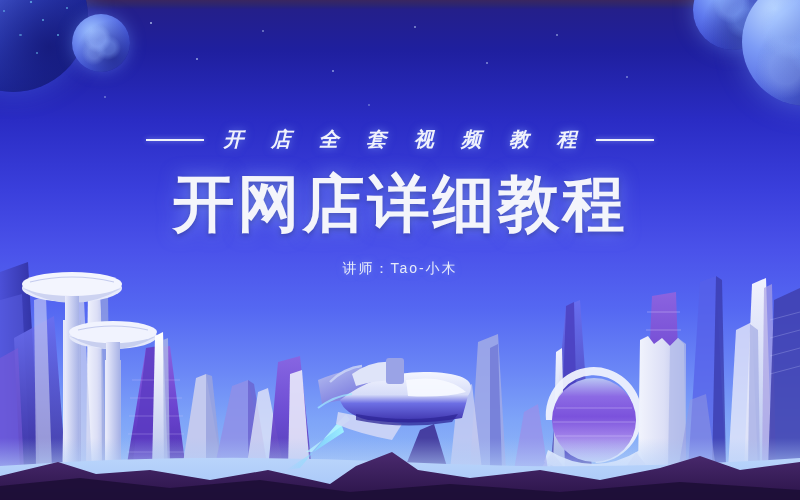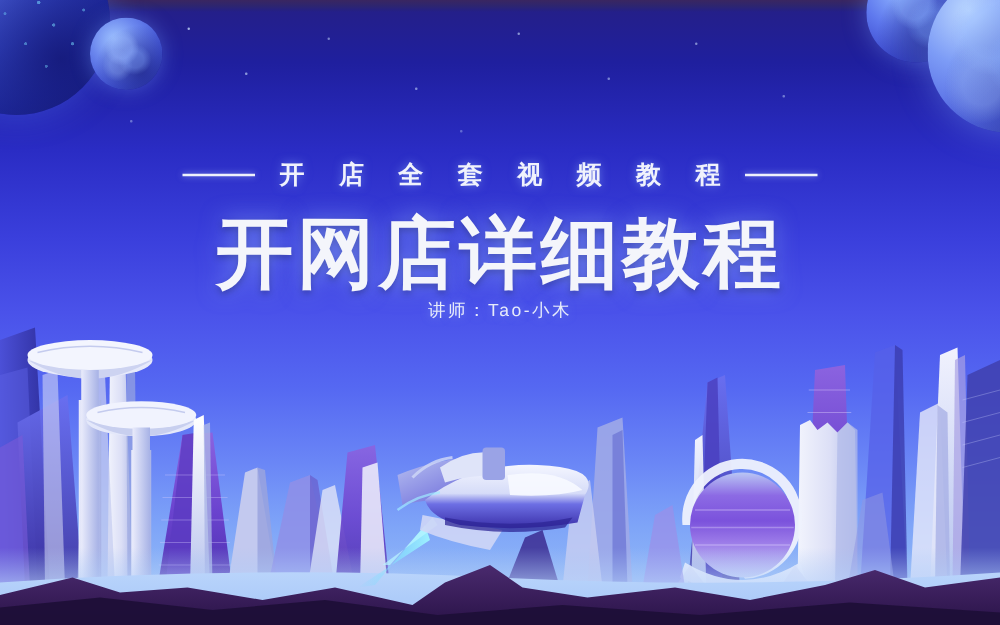--- a/index.html
+++ b/index.html
@@ -88,35 +88,35 @@
   #planet-right-big::after{
     content:"";position:absolute;inset:0;border-radius:50%;
     background:
       radial-gradient(ellipse at 40% 38%, rgba(150,185,255,.4) 0 18%, transparent 30%),
       radial-gradient(ellipse at 60% 56%, rgba(130,168,252,.36) 0 16%, transparent 28%),
       radial-gradient(ellipse at 34% 70%, rgba(165,195,255,.3) 0 13%, transparent 25%);
   }
 
   
   #text-block{position:absolute;left:0;top:126px;width:800px;text-align:center;z-index:40;}
-  #subtitle-row{display:flex;align-items:center;justify-content:center;gap:9px;}
+  #subtitle-row{display:flex;align-items:center;justify-content:center;gap:9px;font-style:italic;}
   .rule{width:58px;height:2px;background:#eef1fb;box-shadow:0 0 5px rgba(190,210,255,.6);}
   #subtitle{
     color:#f0f2fc;font-size:20px;font-weight:700;letter-spacing:11px;
     text-indent:11px;white-space:nowrap;
     text-shadow:0 0 8px rgba(150,185,255,.55);
   }
   #main-title{
     margin-top:14px;color:#f4f5fb;font-size:62px;font-weight:700;
     letter-spacing:3px;white-space:nowrap;line-height:1.18;
     text-shadow:0 0 18px rgba(160,195,255,.55),0 2px 5px rgba(20,24,90,.45);
     text-align:center;
   }
   #presenter{
-    color:#e7ebfa;font-size:14px;letter-spacing:2px;
+    margin-top:20px;color:#e7ebfa;font-size:14px;letter-spacing:2px;
     text-shadow:0 0 7px rgba(150,185,255,.5);
   }
 
   
   #cityscape{z-index:10;}
   #ground{z-index:20;}
   #ship{z-index:30;}
 </style>
 </head>
 <body>

